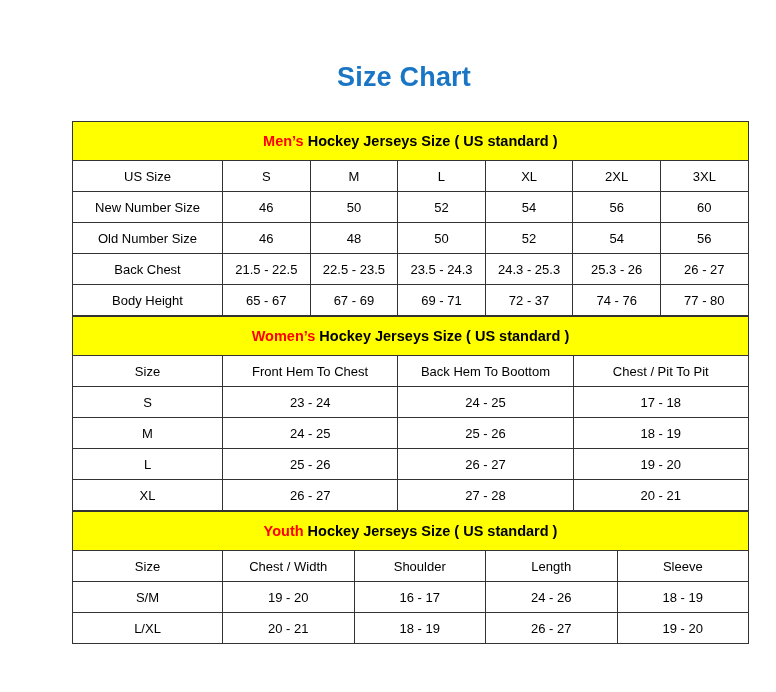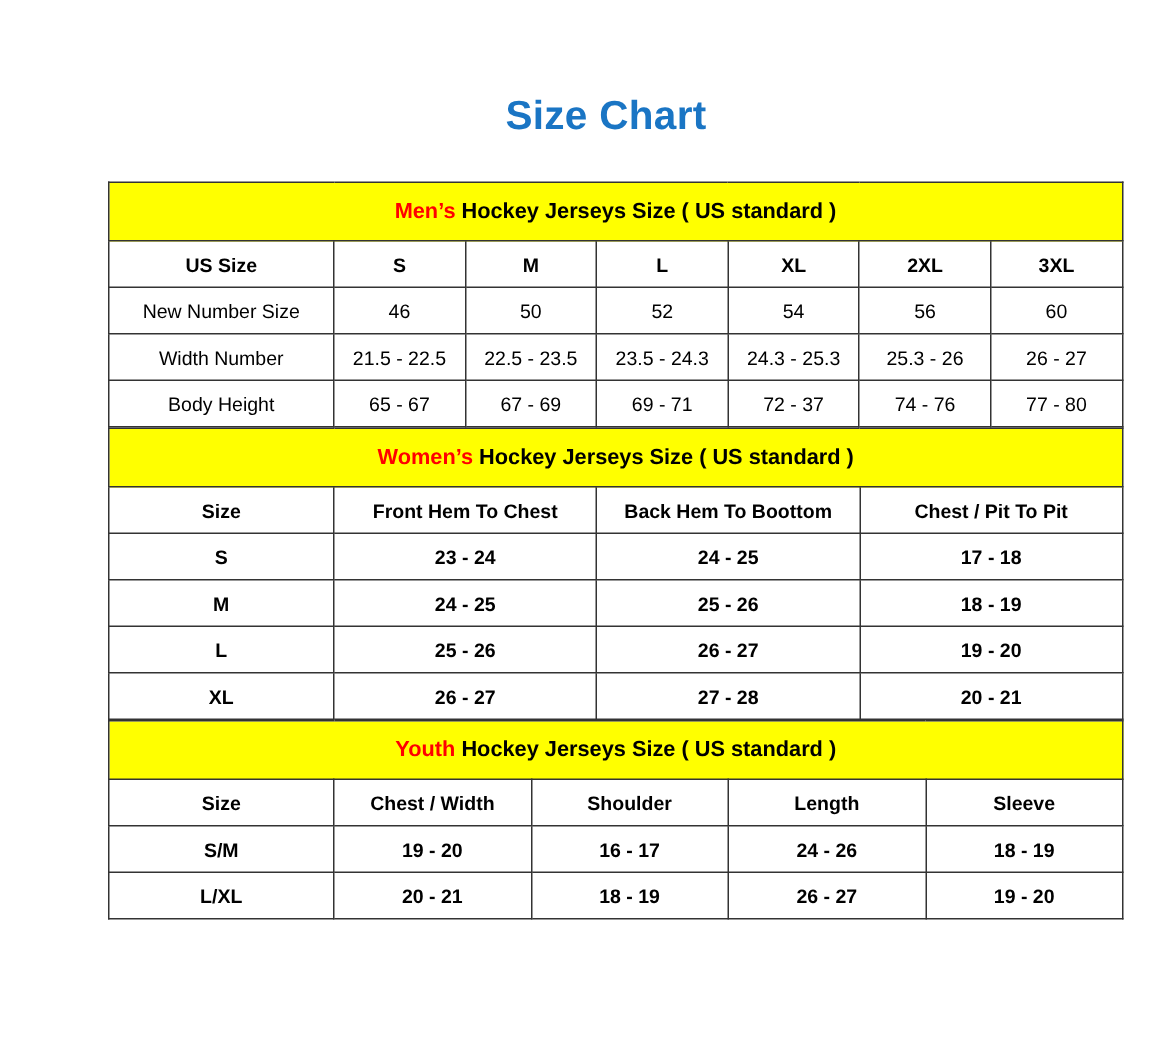--- a/index.html
+++ b/index.html
@@ -52,21 +52,21 @@
     background: #ffff00;
     font-weight: bold;
     font-size: 14.5px;
     padding: 6px 2px;
     height: 26px;
   }
   .banner .accent {
     color: #ff0000;
   }
   .hdr td {
-    font-weight: bold;
+    font-weight: normal;
   }
   .rowlabel {
     font-weight: normal;
   }
   .men-col-0 { width: 150px; }
   .men-col { width: 87.6px; }
   .wom-col-0 { width: 150px; }
   .wom-col { width: 175.3px; }
   .youth-col-0 { width: 150px; }
   .youth-col { width: 131.5px; }
@@ -107,21 +107,30 @@
         <tr>
           <td class="rowlabel">New Number Size</td>
           <td>46</td>
           <td>50</td>
           <td>52</td>
           <td>54</td>
           <td>56</td>
           <td>60</td>
         </tr>
         <tr>
-          <td class="rowlabel">Width Number</td>
+          <td class="rowlabel">Old Number Size</td>
+          <td>46</td>
+          <td>48</td>
+          <td>50</td>
+          <td>52</td>
+          <td>54</td>
+          <td>56</td>
+        </tr>
+        <tr>
+          <td class="rowlabel">Back Chest</td>
           <td>21.5 - 22.5</td>
           <td>22.5 - 23.5</td>
           <td>23.5 - 24.3</td>
           <td>24.3 - 25.3</td>
           <td>25.3 - 26</td>
           <td>26 - 27</td>
         </tr>
         <tr>
           <td class="rowlabel">Body Height</td>
           <td>65 - 67</td>

